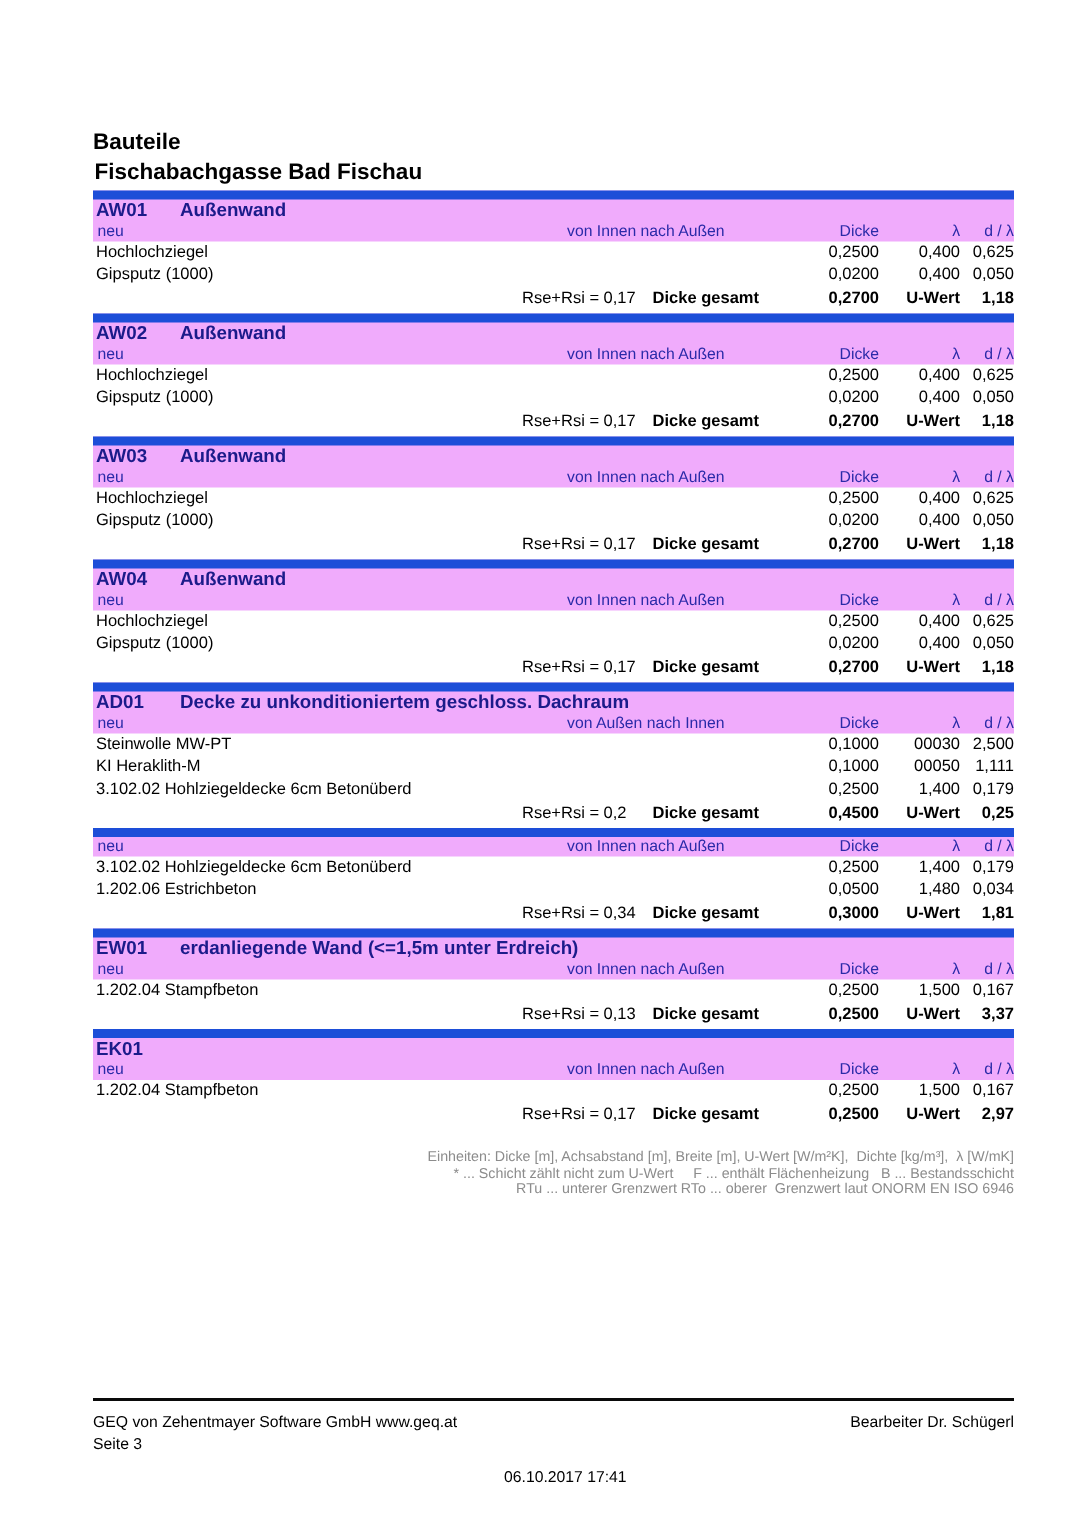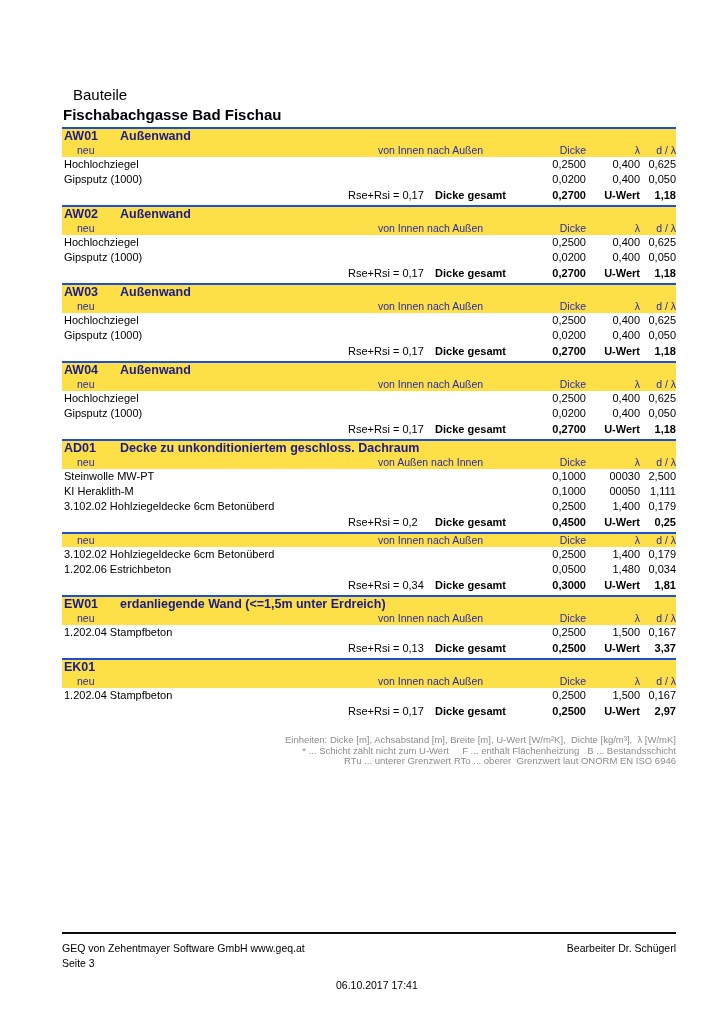--- a/index.html
+++ b/index.html
@@ -1,30 +1,30 @@
 <!DOCTYPE html>
 <html><head>
 <meta charset="utf-8">
 <style>
   html,body{margin:0;padding:0;background:#ffffff;}
   .page{
     position:relative;width:724px;height:1024px;background:#ffffff;overflow:hidden;
     font-family:"Liberation Sans","DejaVu Sans",sans-serif;color:#000;
   }
   .content{position:absolute;left:62px;top:86px;width:614px;}
-  .h-title{font-size:15px;line-height:18px;font-weight:normal;margin:0 0 2px 11px;}
+  .h-title{font-size:15px;line-height:18px;font-weight:bold;margin:0 0 2px 0;}
   .h-sub{font-size:15px;line-height:18px;font-weight:bold;margin:0 0 3px 1px;}
 
   .sec{width:614px;}
-  .sec-head{background:#fde047;border-top:2px solid #1d4ed8;}
+  .sec-head{background:#f0abfc;border-top:6px solid #1d4ed8;}
   .sec-title-row{display:flex;font-size:12.5px;line-height:15px;font-weight:bold;color:#1b1b8a;}
   .sec-code{width:56px;padding-left:2px;flex:0 0 auto;}
   .sec-sub-row{position:relative;display:grid;grid-template-columns:1fr 80px 54px 36px;
     font-size:10.5px;line-height:13px;color:#2a2aa8;}
-  .status{padding-left:15px;}
+  .status{padding-left:3px;}
   .direction{position:absolute;left:316px;top:0;white-space:nowrap;}
   .colh{text-align:right;}
   .layer{display:grid;grid-template-columns:1fr 80px 54px 36px;font-size:11px;line-height:15px;}
   .layer .name{padding-left:2px;white-space:nowrap;overflow:hidden;}
   .num{text-align:right;}
   .sum{position:relative;display:grid;grid-template-columns:1fr 80px 54px 36px;
     font-size:11px;line-height:15px;padding:1px 0 2px;}
   .sum .namecell{position:relative;display:flex;}
   .rse{position:absolute;left:286px;white-space:nowrap;}
   .dg-label{margin-left:auto;font-weight:bold;}

